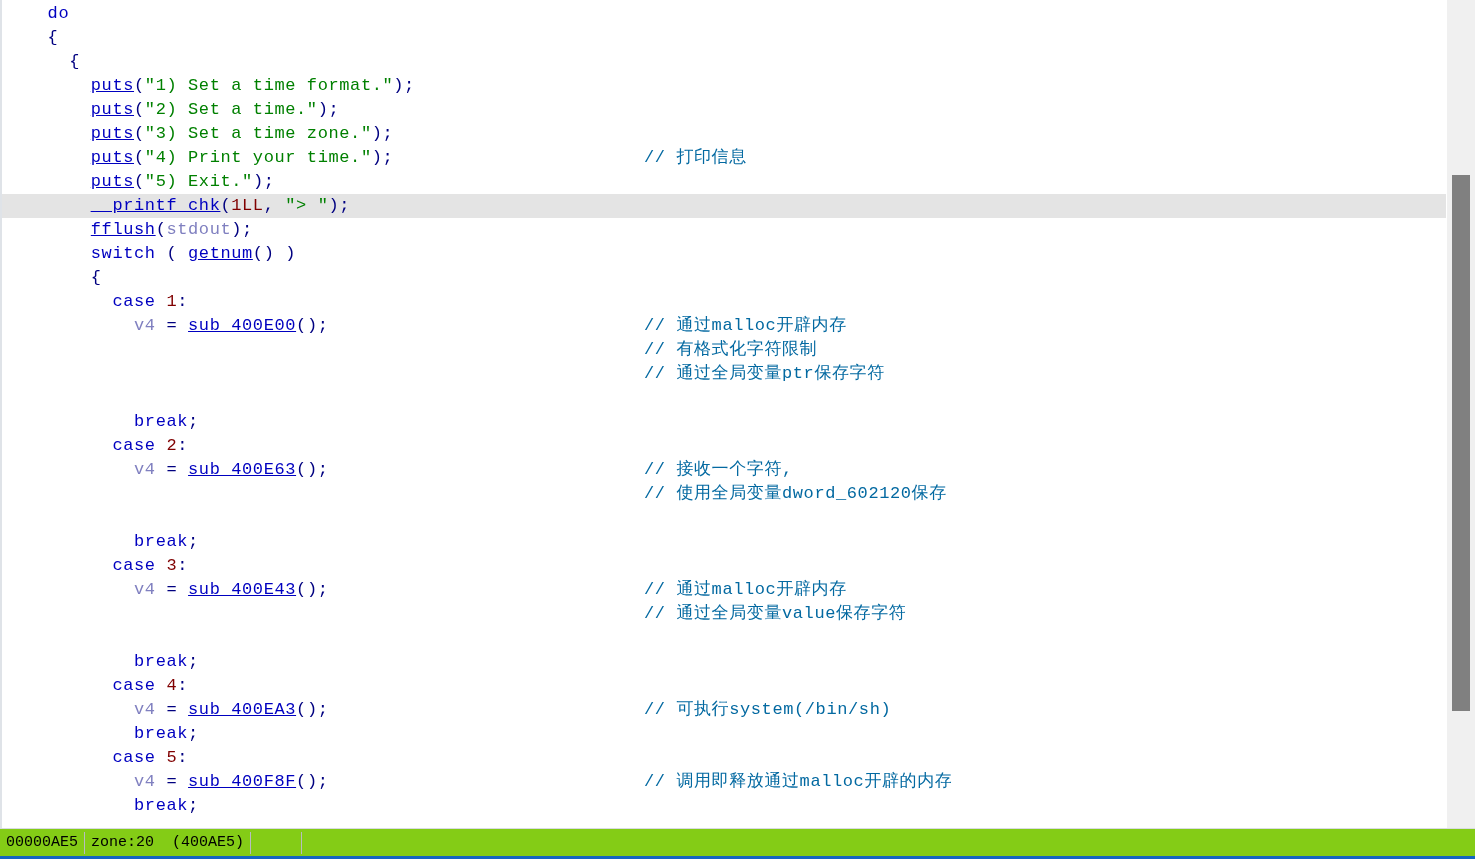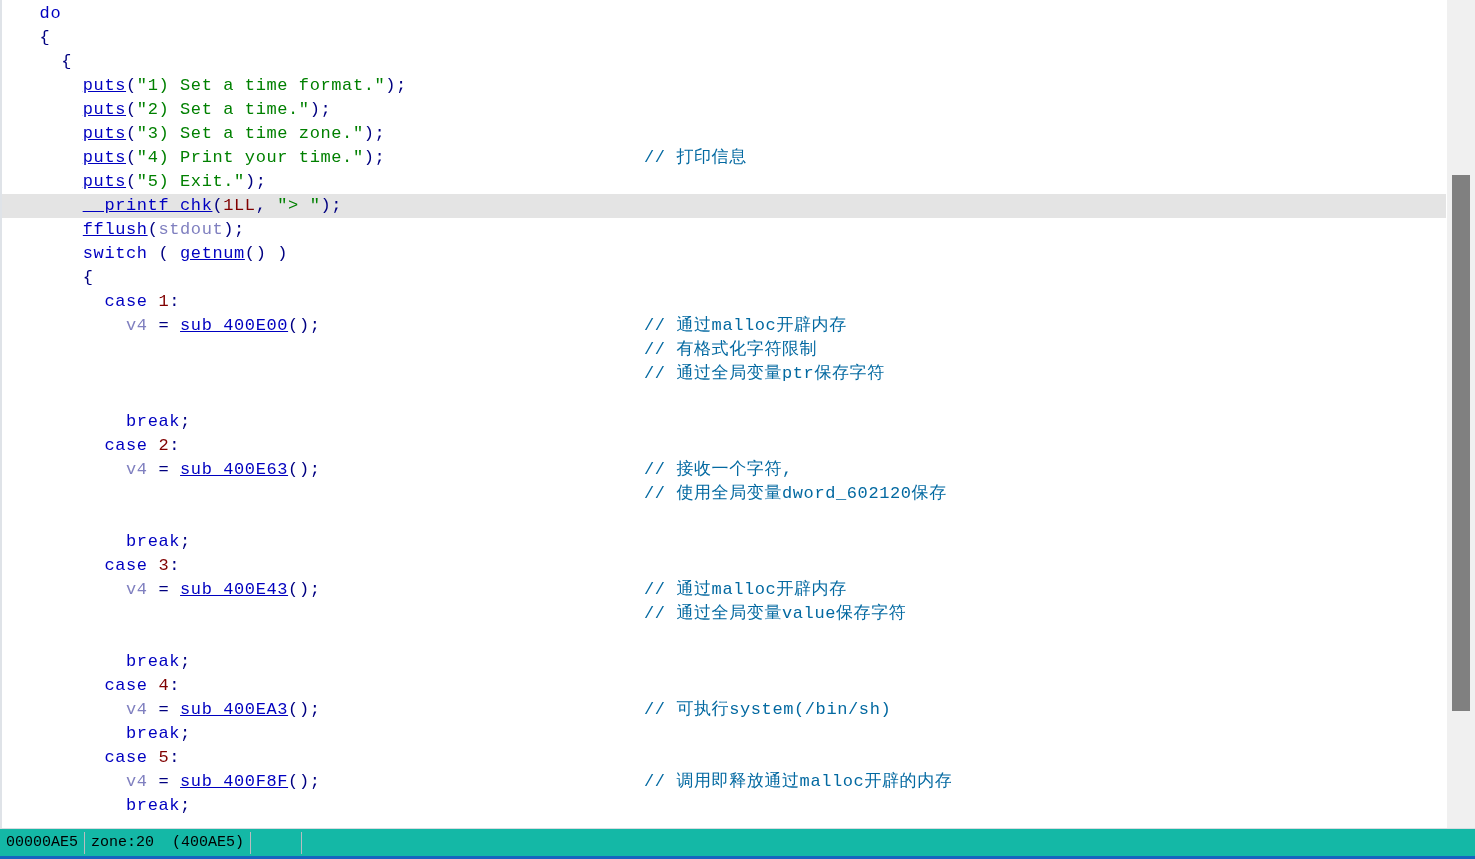--- a/index.html
+++ b/index.html
@@ -49,21 +49,21 @@
     font-family: "Liberation Mono", "DejaVu Sans Mono", monospace;
     letter-spacing: 0.6px;
     color: #000080;
   }
   .code-line.hl {
     background: #e4e4e4;
   }
 
   .code-main {
     position: absolute;
-    left: 8px;
+    left: 16px;
     top: 0;
     padding-left: 8px;
     white-space: pre;
   }
 
   .cmt-col {
     position: absolute;
     left: 642px;
     top: 0;
     white-space: pre;
@@ -99,21 +99,21 @@
     background: #808080;
   }
 
   
   #statusbar {
     position: absolute;
     left: 0;
     bottom: 0;
     width: 1475px;
     height: 31px;
-    background: #14b8a6;
+    background: #84cc16;
     border-top: 1px solid #d8dce0;
     border-bottom: 3px solid #1565c0;
     box-sizing: border-box;
     display: flex;
     align-items: center;
     font-family: "Liberation Mono", "DejaVu Sans Mono", monospace;
     font-size: 15px;
     color: #000000;
   }
   .status-cell {

